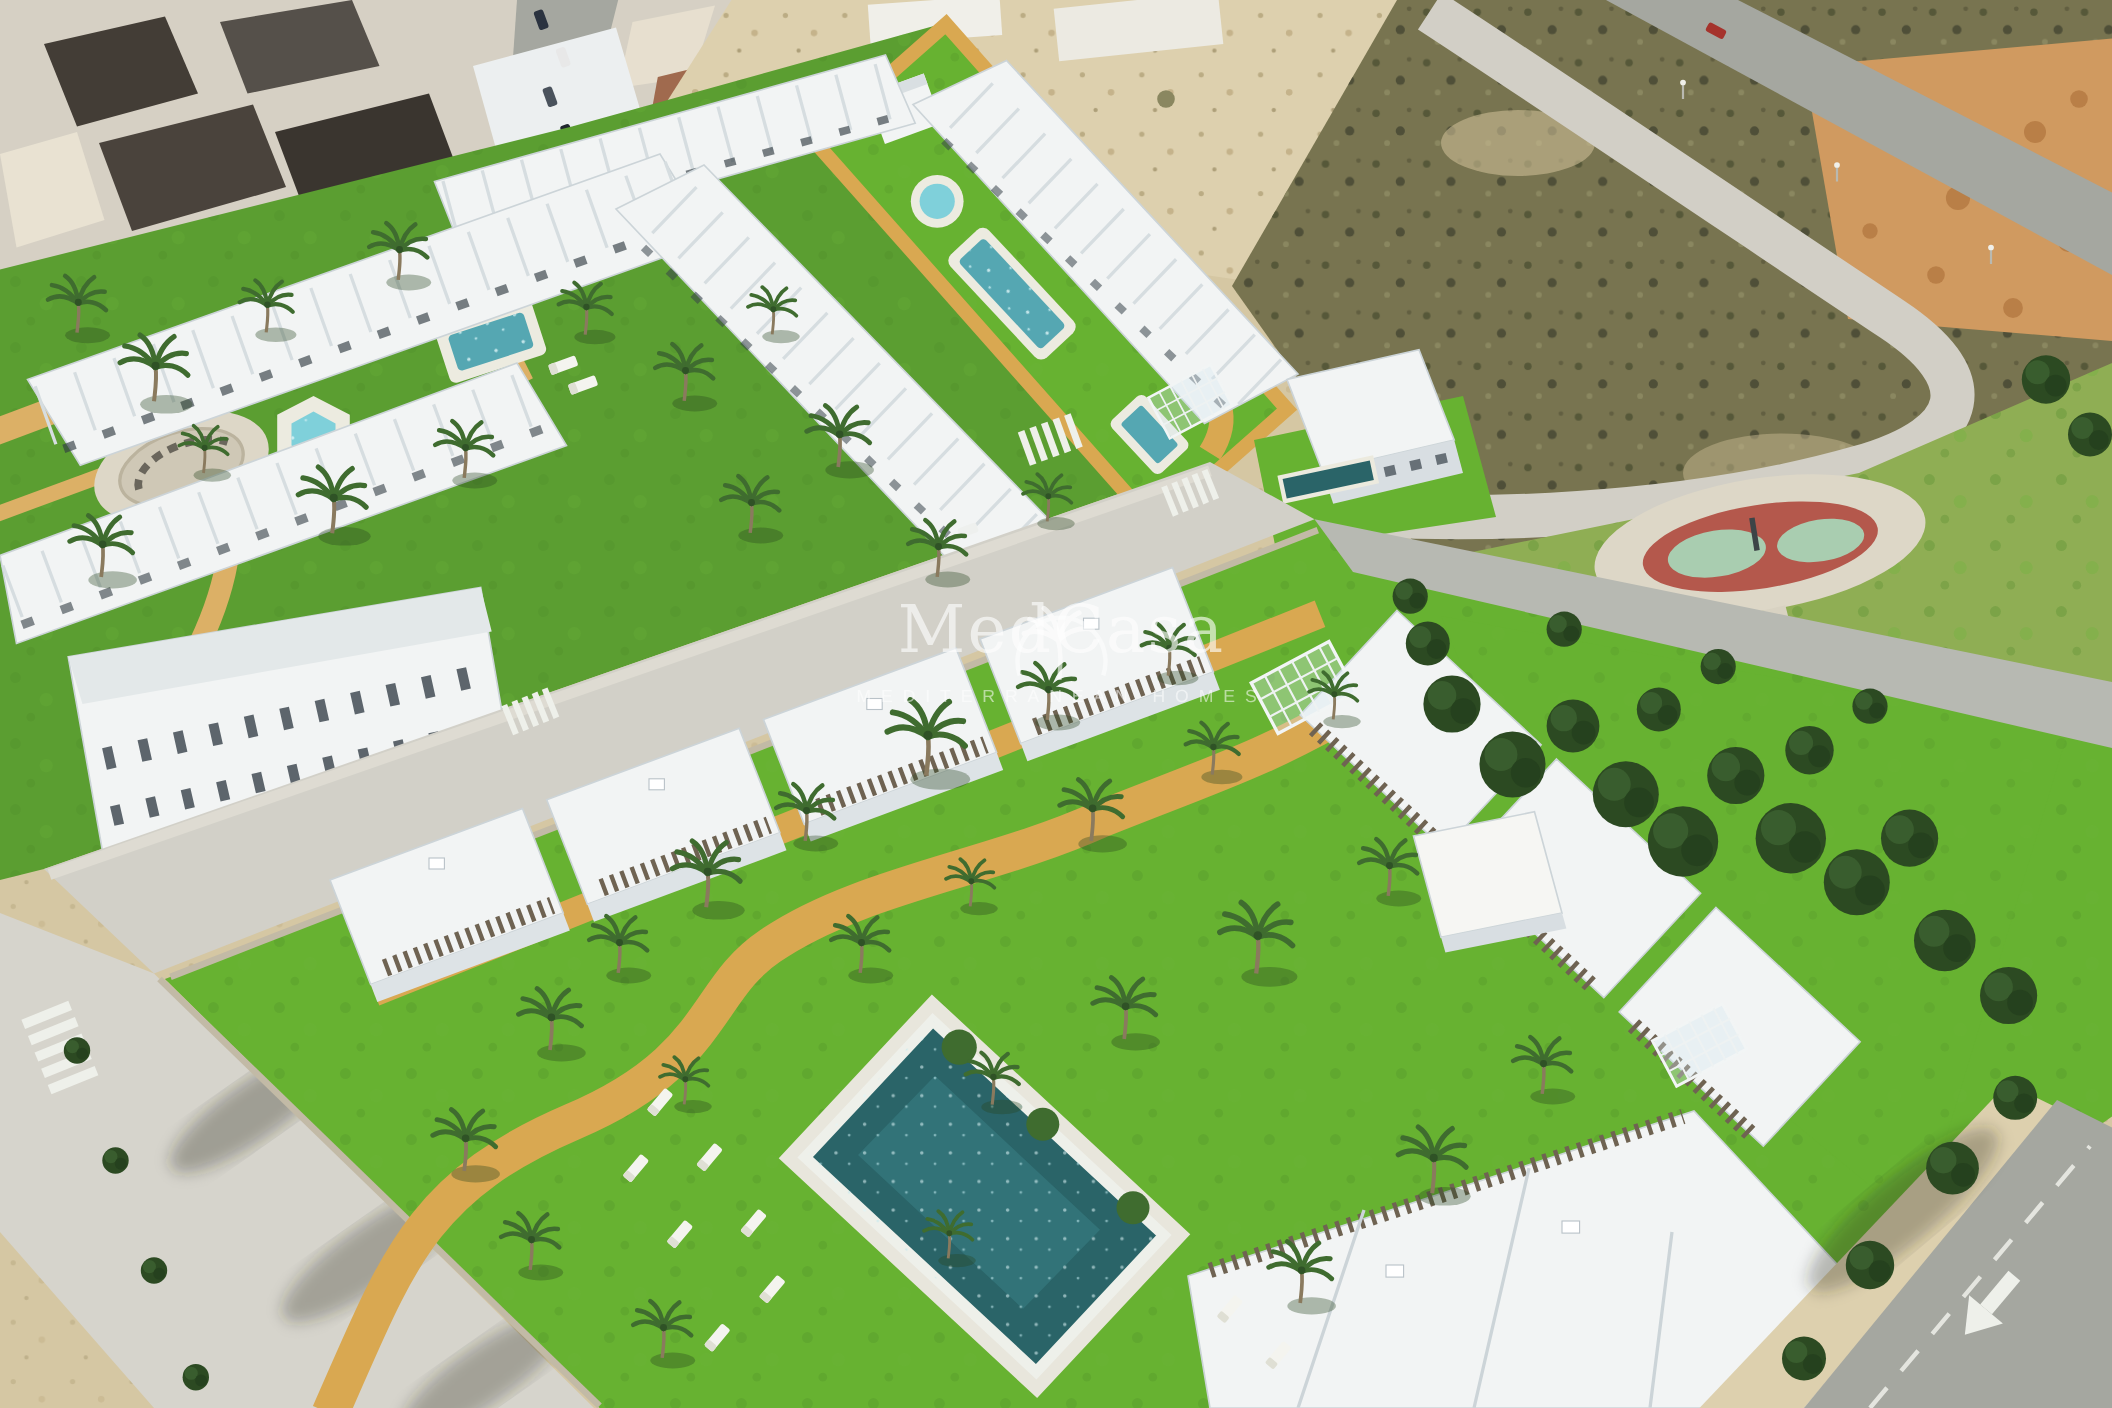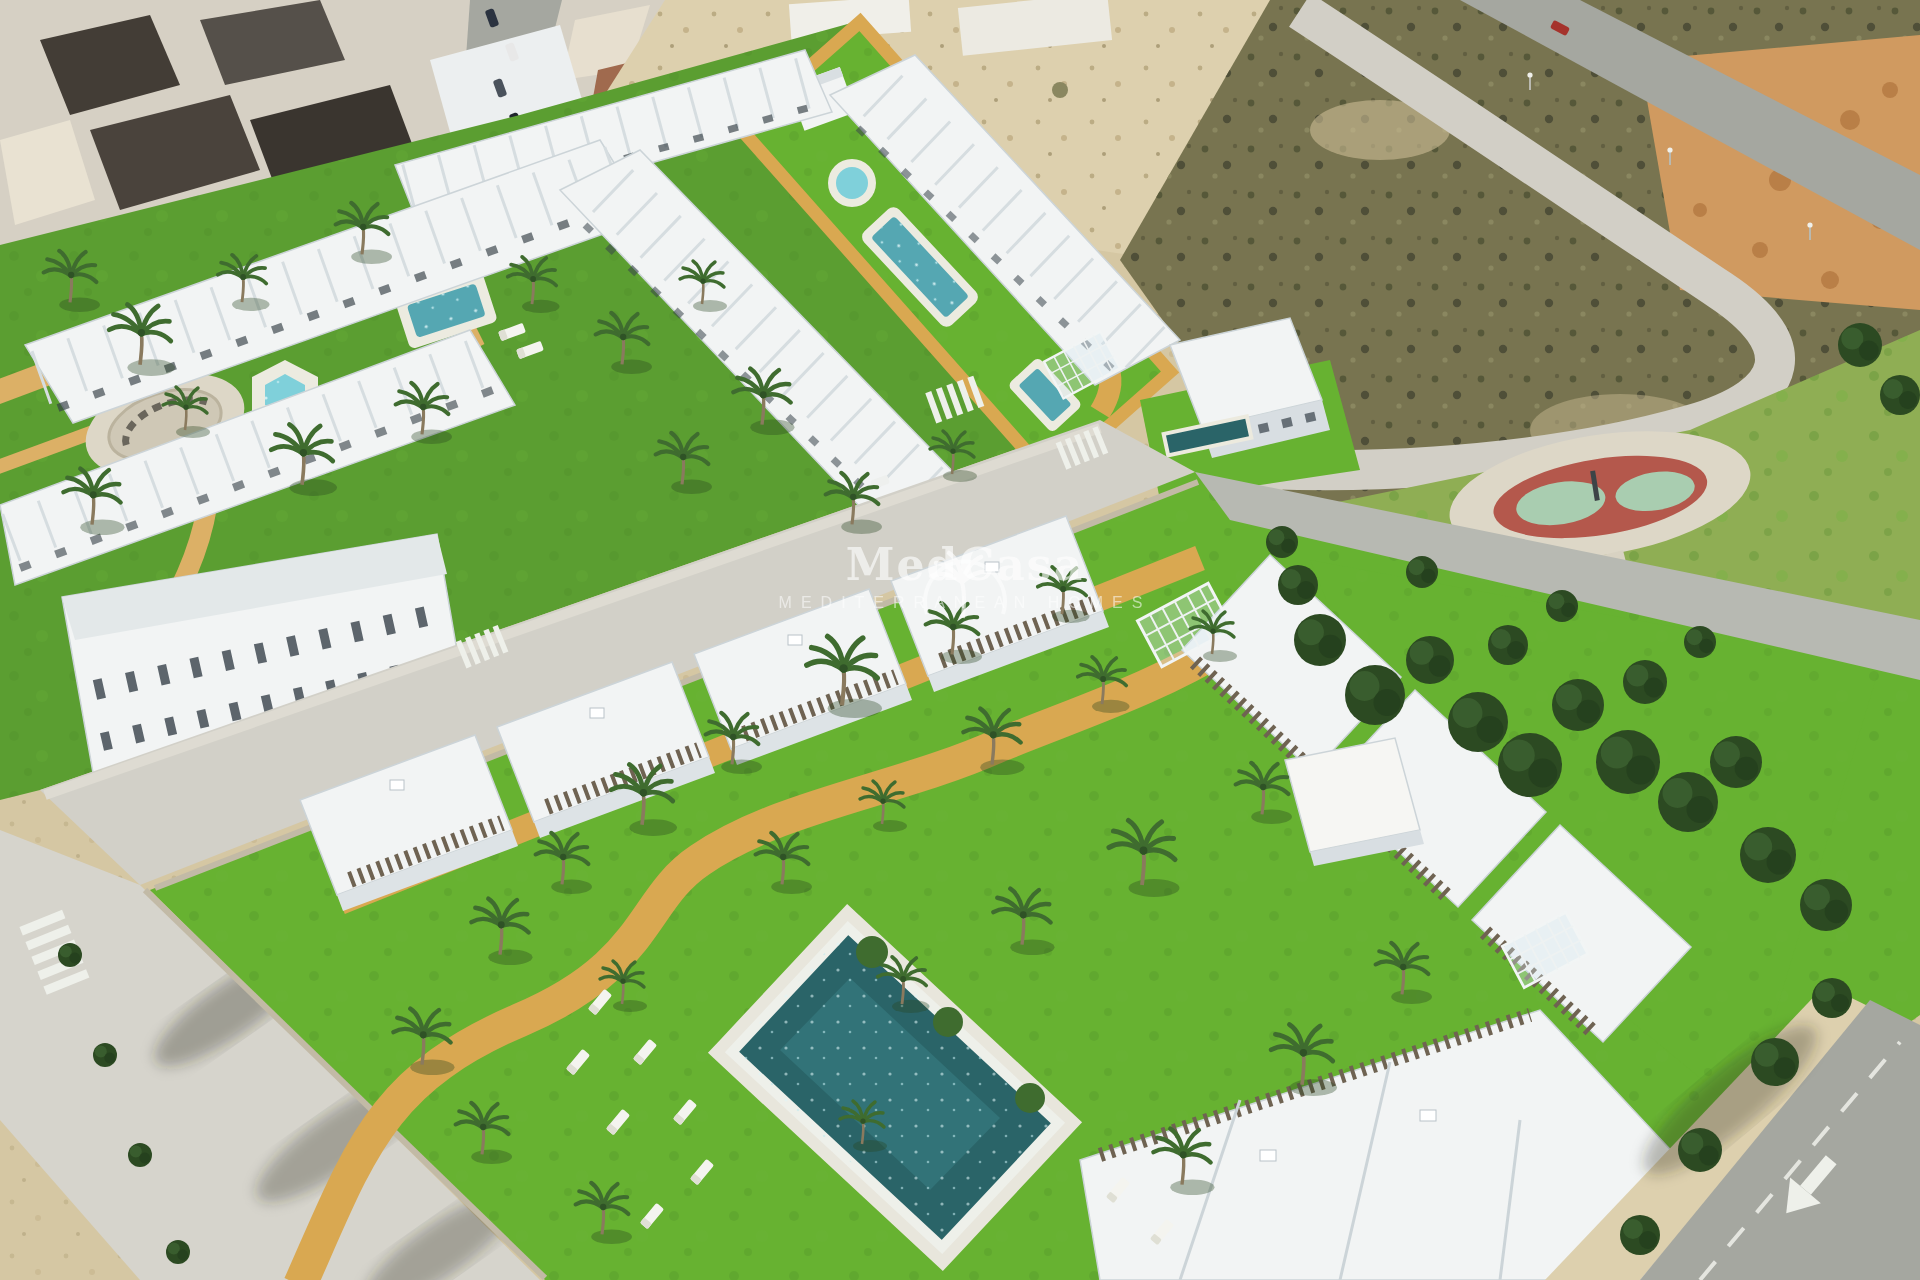--- a/index.html
+++ b/index.html
@@ -20,23 +20,23 @@
   .f-plaza{fill:var(--plaza)} .f-red{fill:var(--playground-red)}
   .f-mint{fill:var(--playground-mint)}
   .s-path{stroke:var(--path-yellow)} .s-pergola{stroke:var(--pergola)}
   .s-wall{stroke:var(--wall)}
   .blk{stroke:#ccd4d8;stroke-width:1.5}
 
   
   .watermark{position:absolute;left:735px;top:548px;width:460px;text-align:center;
              color:var(--watermark);pointer-events:none;}
   .wm-logo{opacity:.62;margin:0 auto;display:block;}
-  .wm-brand{font-family:"DejaVu Serif",serif;font-size:44px;font-weight:700;
+  .wm-brand{font-family:"DejaVu Serif",serif;font-size:60px;font-weight:400;
             letter-spacing:2px;line-height:1.05;opacity:.62;margin-top:-6px;}
-  .wm-tagline{font-size:16px;font-weight:400;letter-spacing:9px;opacity:.55;margin-top:6px;}
+  .wm-tagline{font-size:16px;font-weight:400;letter-spacing:9px;opacity:.55;margin-top:20px;}
 </style>
 </head>
 <body>
 
 <div class="stage">
 <svg viewBox="0 0 1920 1280" width="1920" height="1280">
   <defs>
     <filter id="soft">
           <feGaussianBlur stdDeviation="7"></feGaussianBlur>
         </filter>

